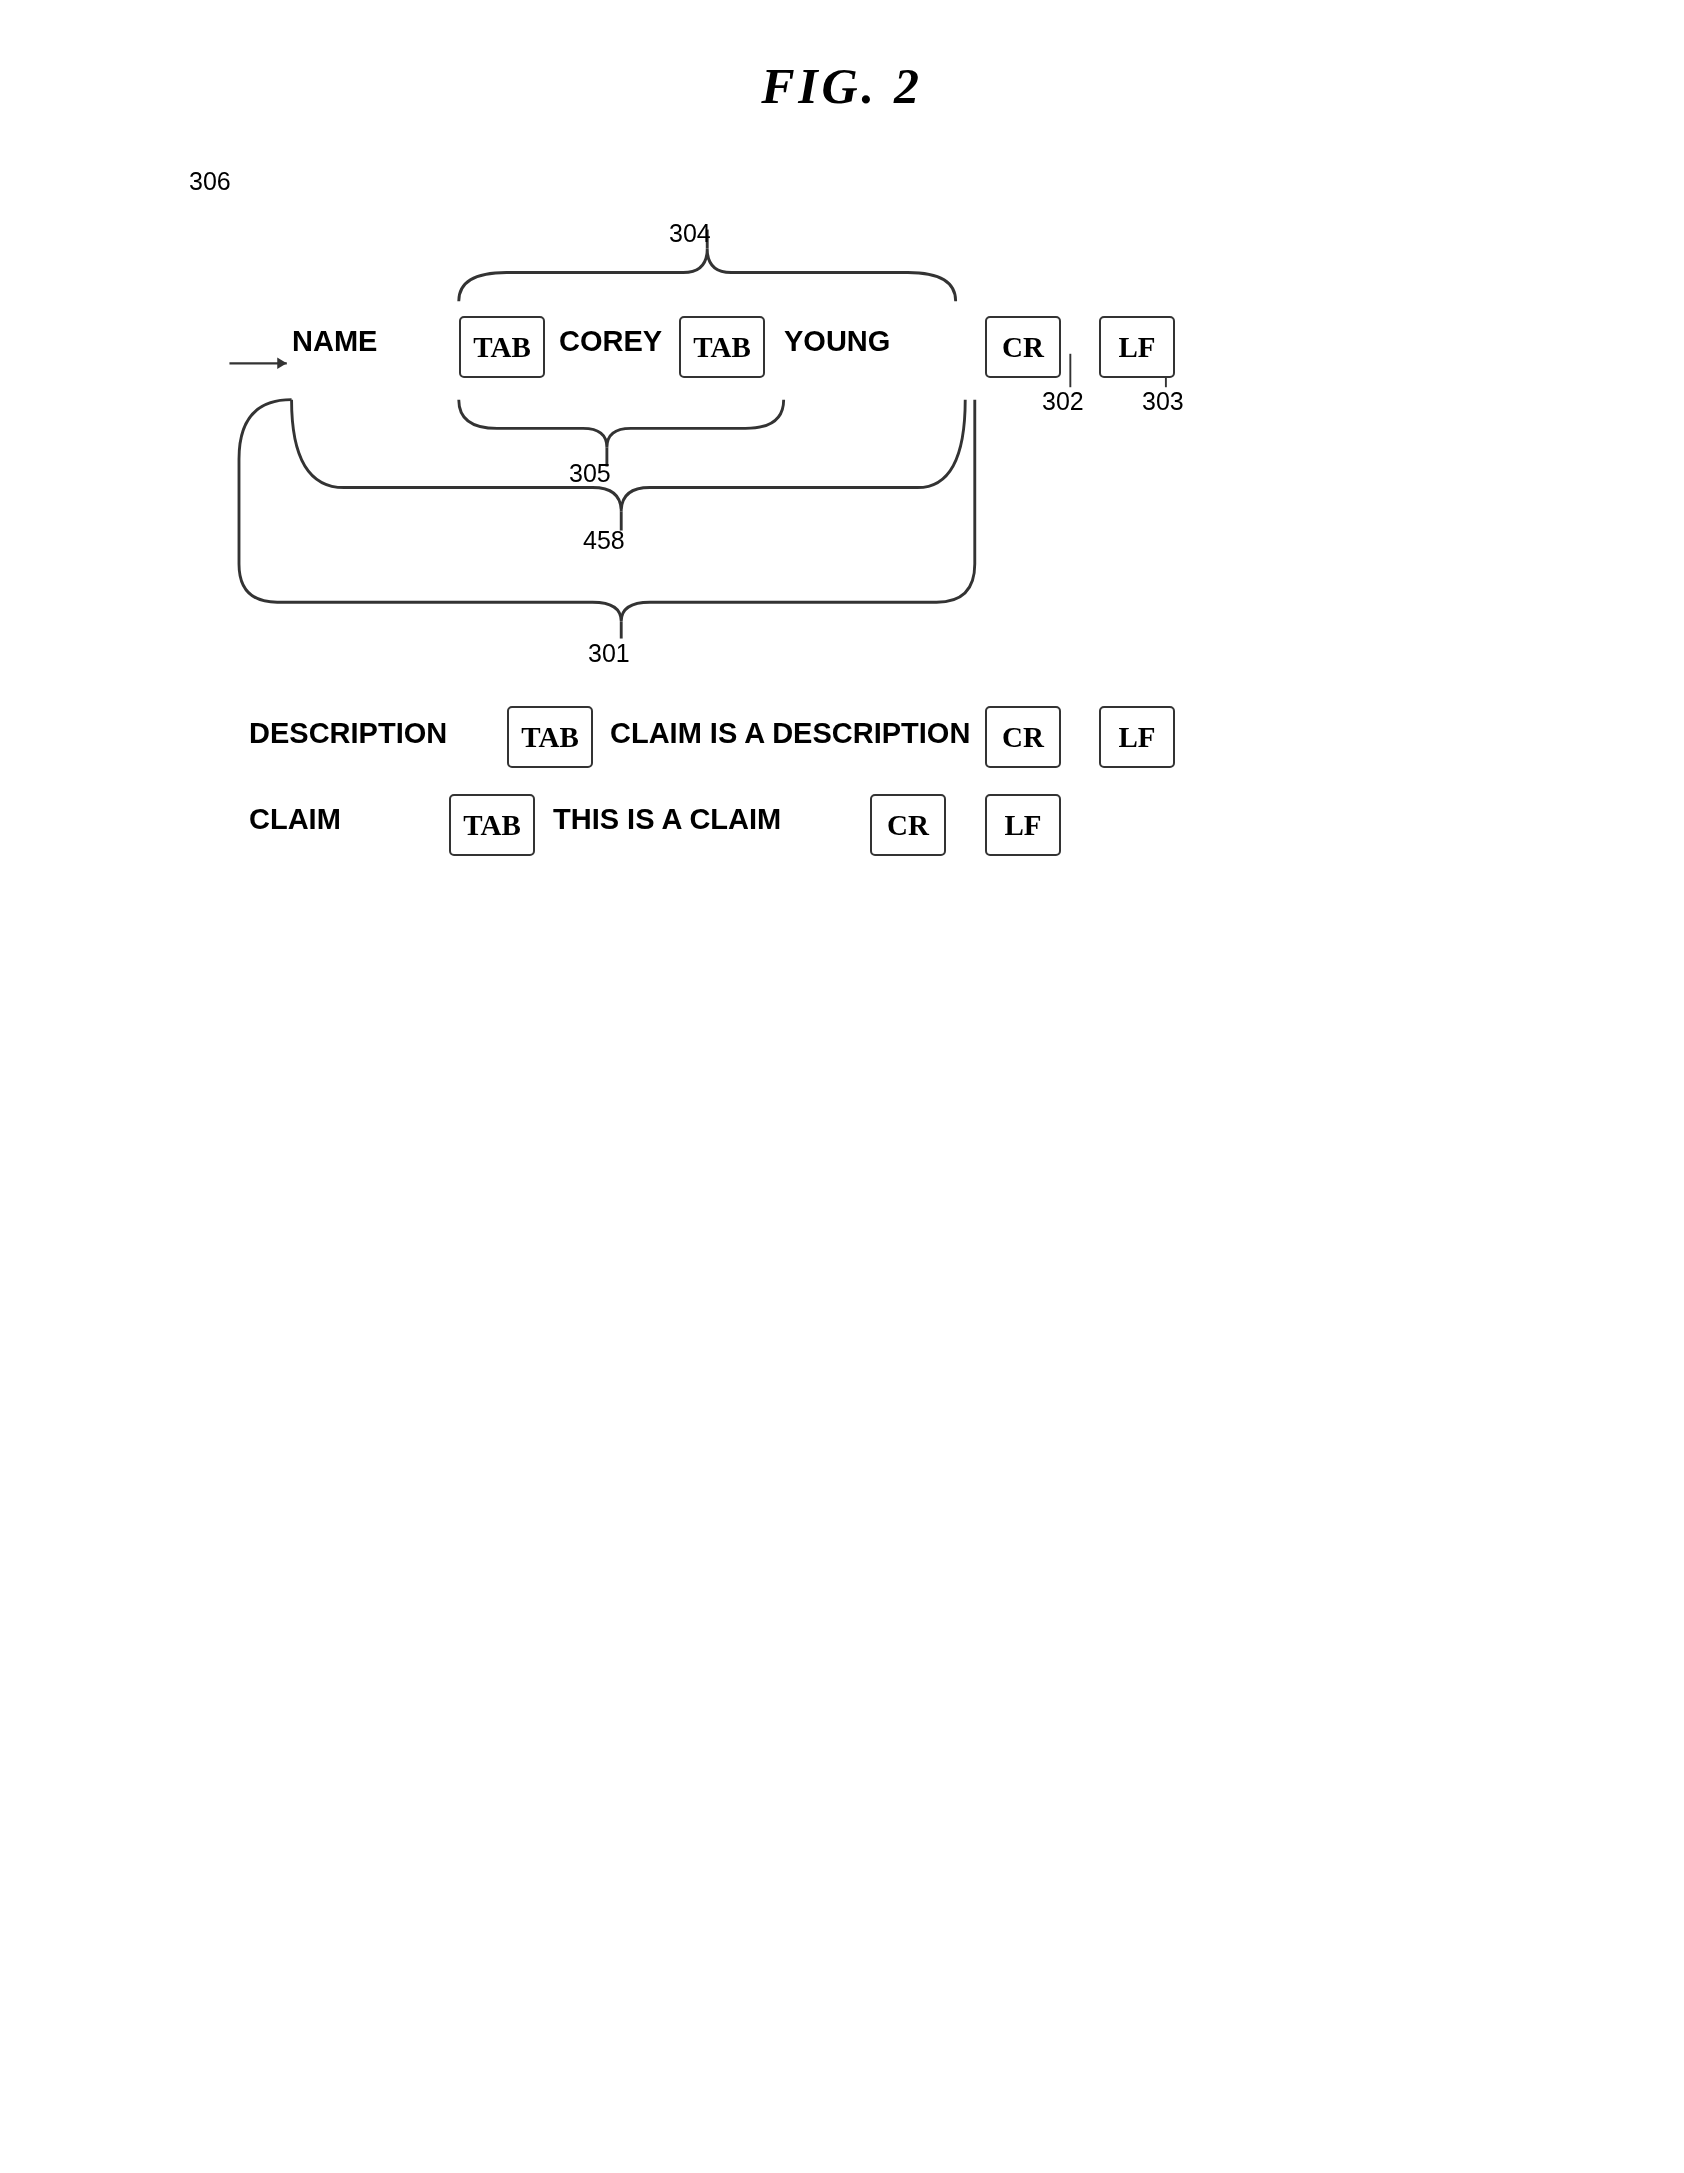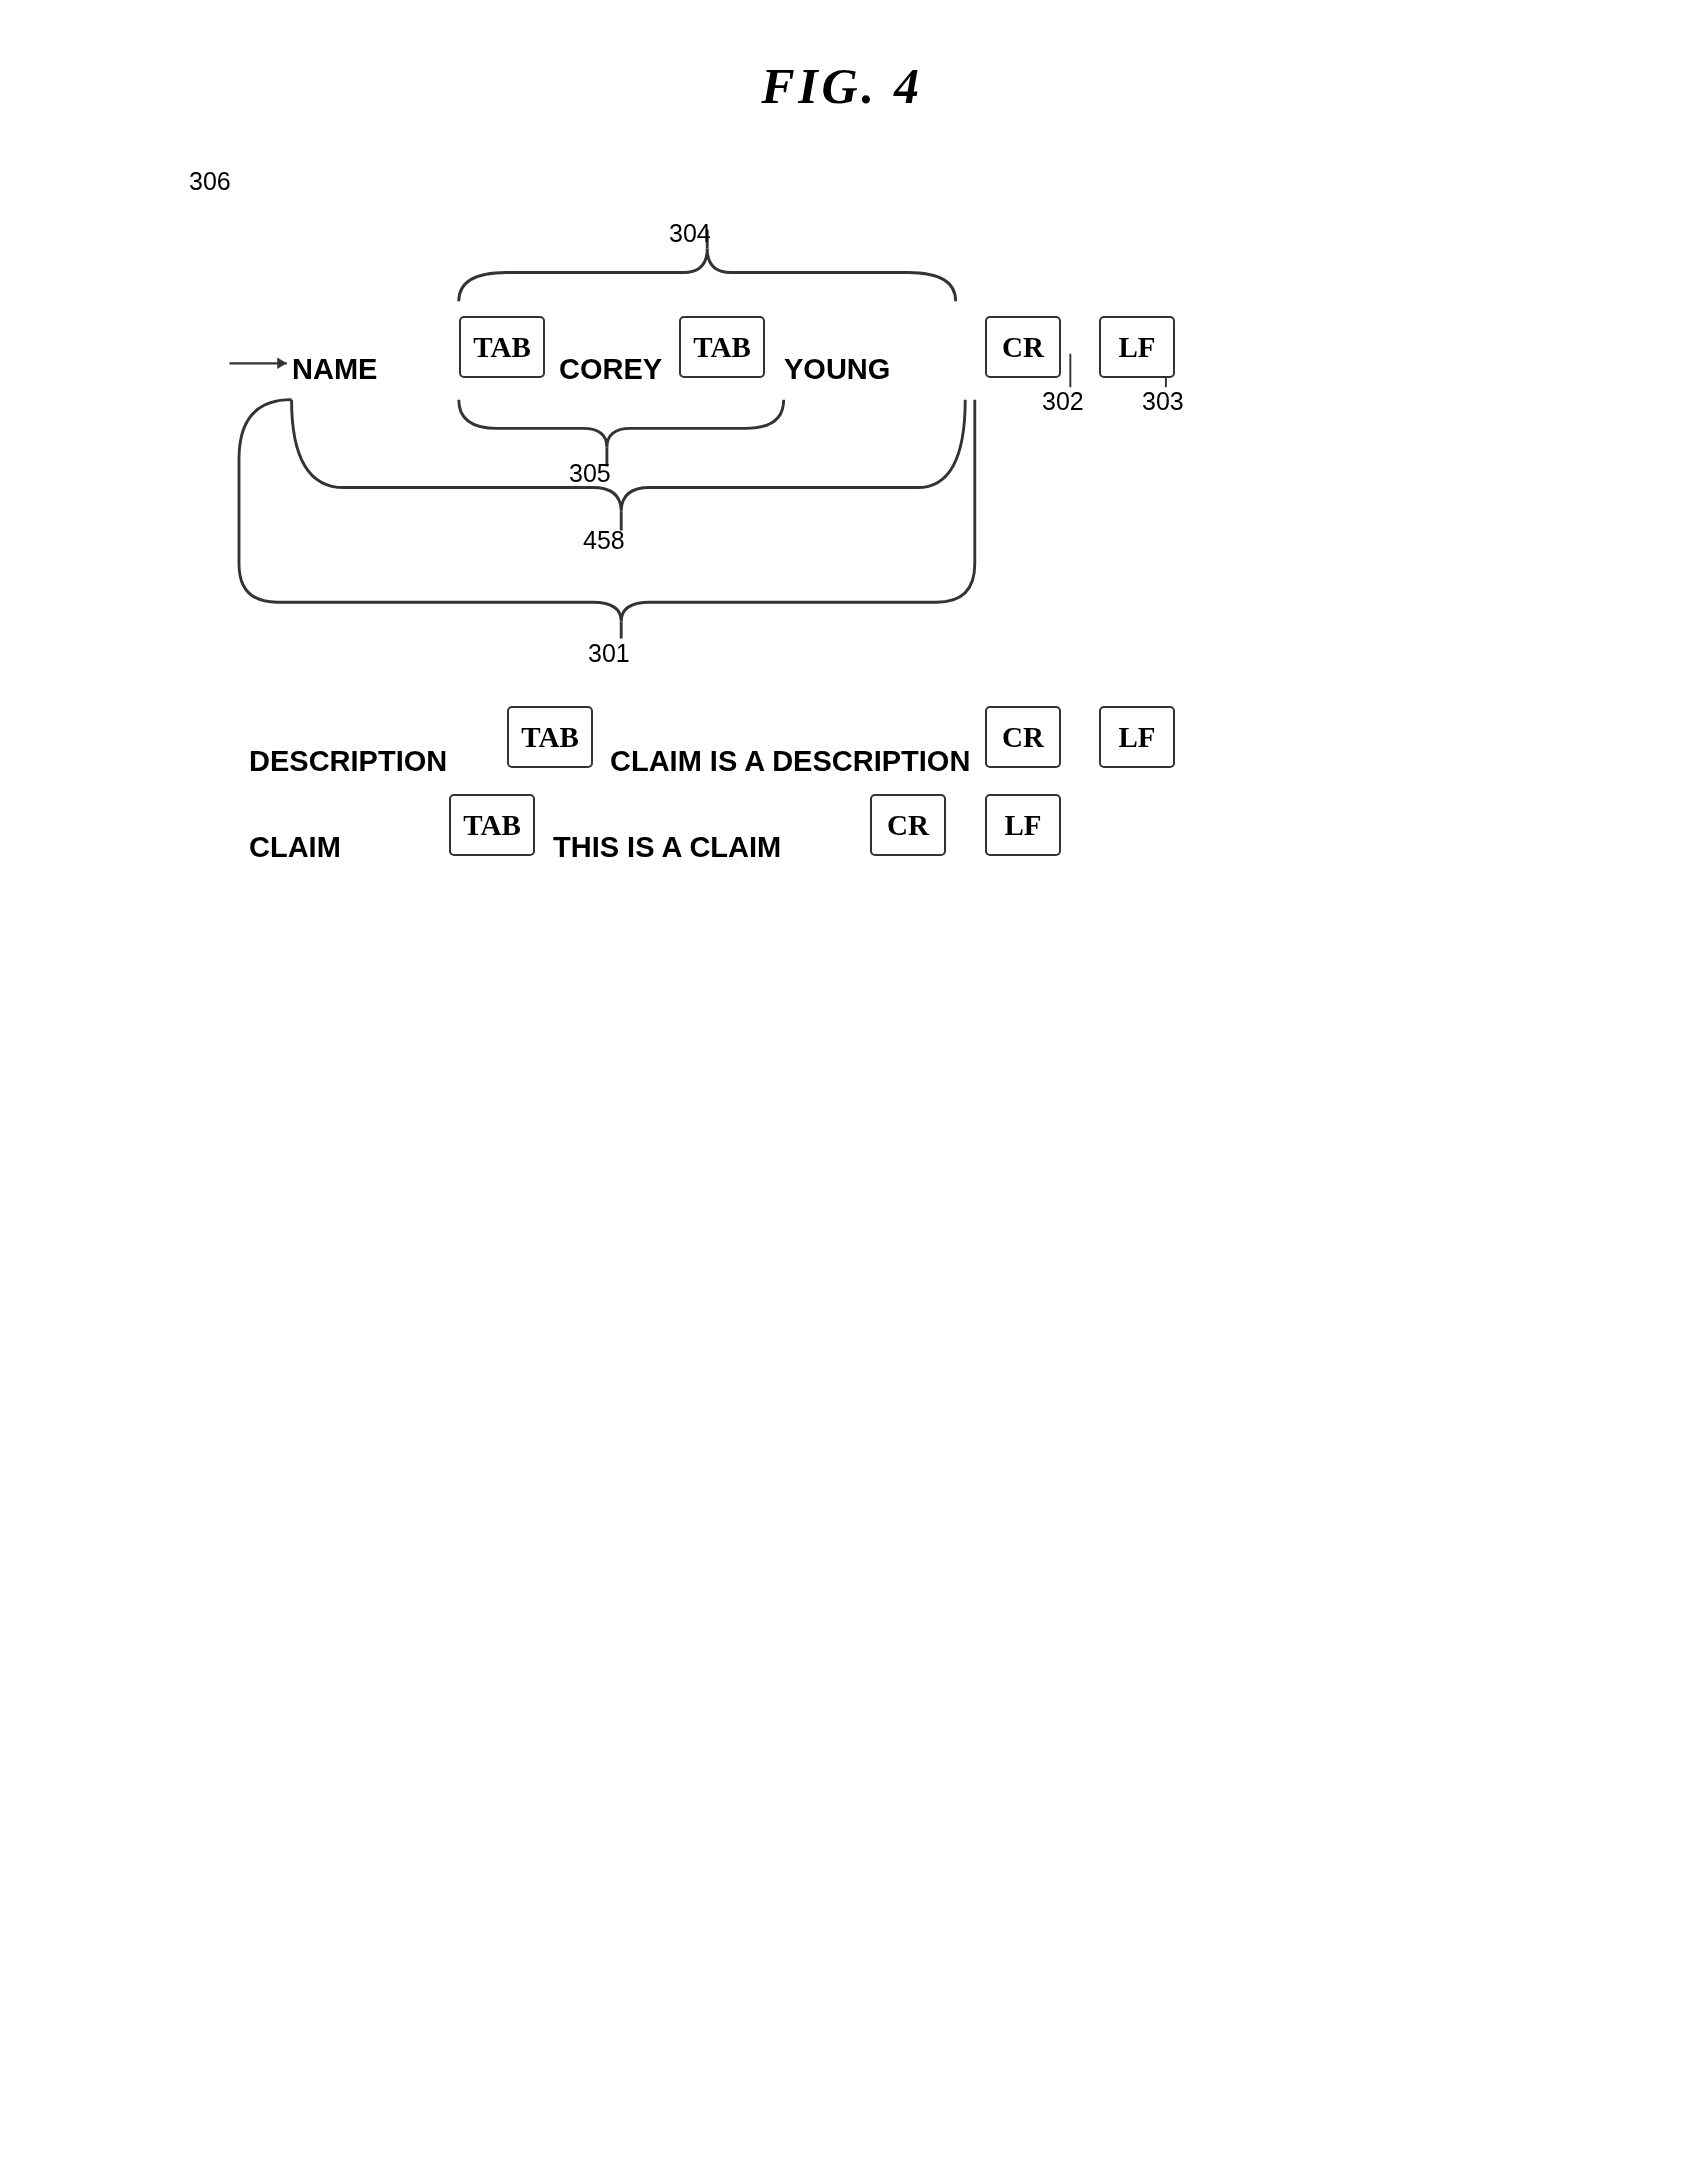--- a/index.html
+++ b/index.html
@@ -46,21 +46,20 @@
       background: #fff;
     }
 
     
     .label {
       position: absolute;
       font-size: 29px;
       font-weight: bold;
       font-family: Arial, Helvetica, sans-serif;
       white-space: nowrap;
-      margin-top: 28px;
     }
 
     
     .ref-num {
       position: absolute;
       font-size: 25px;
       font-family: Arial, Helvetica, sans-serif;
     }
 
     
@@ -69,21 +68,21 @@
       top: 0;
       left: 0;
       width: 100%;
       height: 100%;
       pointer-events: none;
     }
   </style>
 </head>
 <body>
 
-<div class="fig-title">FIG. 4</div>
+<div class="fig-title">FIG. 2</div>
 
 <div class="diagram-container">
 
   <svg class="diagram-svg" viewBox="0 0 1440 900" xmlns="http://www.w3.org/2000/svg">
 
     <path d="M 320,175 Q 320,145 370,145 L 555,145 Q 580,145 580,120 Q 580,145 605,145 L 790,145 Q 840,145 840,175" fill="none" stroke="#333" stroke-width="3"></path>
 
     <line x1="580" y1="120" x2="580" y2="100" stroke="#333" stroke-width="3"></line>
 
     <path d="M 320,278 Q 320,308 360,308 L 450,308 Q 475,308 475,328 Q 475,308 500,308 L 620,308 Q 660,308 660,278" fill="none" stroke="#333" stroke-width="3"></path>

